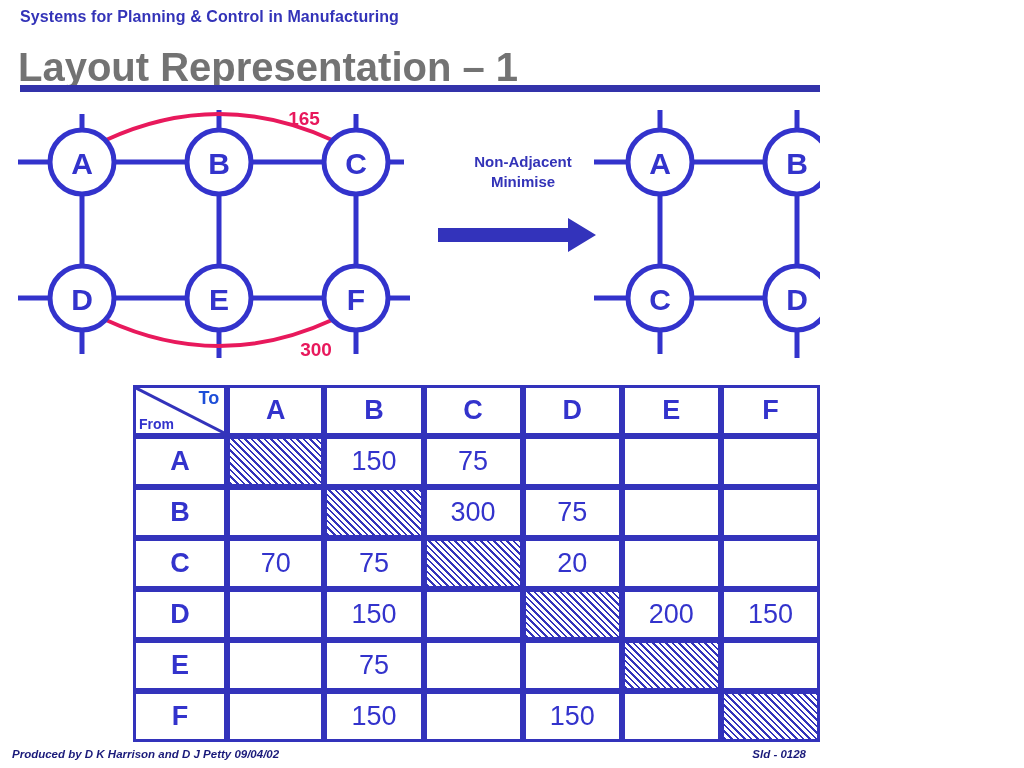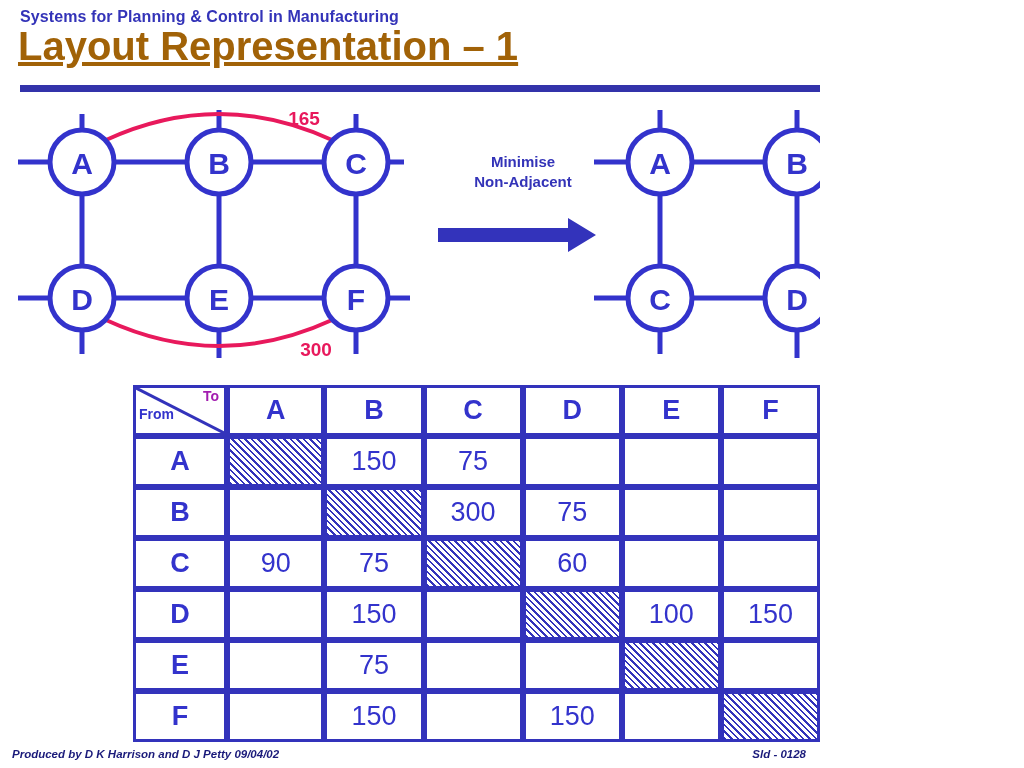--- a/index.html
+++ b/index.html
@@ -23,26 +23,25 @@
     top: 8px;
     font-size: 16px;
     font-weight: bold;
     color: #3333b8;
     letter-spacing: 0.1px;
     white-space: nowrap;
   }
   #title {
     position: absolute;
     left: 18px;
-    top: 24px;
+    top: 45px;
     font-size: 40px;
     font-weight: bold;
-    color: #a16207;
+    color: #737373;
     white-space: nowrap;
-    text-decoration: underline;
   }
   #title-rule {
     position: absolute;
     left: 20px;
     top: 85px;
     width: 985px;
     height: 7px;
     background: #3333aa;
   }
 
@@ -147,29 +146,29 @@
   #matrix td.diag {
     background-image:
       repeating-linear-gradient(45deg,
         #3333bb 0px, #3333bb 2px,
         #ffffff 2px, #ffffff 4.6px);
   }
   .corner-to {
     position: absolute;
     right: 5px;
     top: 1px;
-    font-size: 14px;
-    font-weight: bold;
-    color: #a21caf;
+    font-size: 18px;
+    font-weight: bold;
+    color: #1d4ed8;
     line-height: 1;
   }
   .corner-from {
     position: absolute;
     left: 3px;
-    bottom: 12px;
+    bottom: 2px;
     font-size: 14px;
     font-weight: bold;
     color: #3333cc;
     line-height: 1;
   }
   .corner-slash {
     position: absolute;
     left: 0; top: 0;
     width: 100%; height: 100%;
   }
@@ -275,22 +274,22 @@
         <text x="356" y="203">F</text>
       </g>
       <g font-family="Liberation Sans, sans-serif" font-size="19" font-weight="bold" fill="#e8195c" text-anchor="middle" dominant-baseline="central">
         <text x="304" y="22">165</text>
         <text x="316" y="253">300</text>
       </g>
     </svg>
   </div>
 
   <div class="mid-label">
+    <div>Non-Adjacent</div>
     <div>Minimise</div>
-    <div>Non-Adjacent</div>
   </div>
   <svg style="position:absolute;left:436px;top:212px;" width="170" height="46" aria-hidden="true">
     <path d="M2 16 L132 16 L132 6 L160 23 L132 40 L132 30 L2 30 Z" fill="#3333bb"></path>
   </svg>
 
   <div class="diagram" id="diagram-right">
     <svg width="444" height="275" viewBox="0 0 444 275" aria-hidden="true">
       <g stroke="#3333cc" stroke-width="5" fill="none">
         <line x1="112" y1="66" x2="185" y2="66"></line>
         <line x1="249" y1="66" x2="323" y2="66"></line>
@@ -362,35 +361,35 @@
         <td></td>
         <td class="diag"></td>
         <td>300</td>
         <td>75</td>
         <td></td>
         <td></td>
       </tr>
 
       <tr>
         <td class="rowhead">C</td>
-        <td>90</td>
+        <td>70</td>
         <td>75</td>
         <td class="diag"></td>
-        <td>60</td>
+        <td>20</td>
         <td></td>
         <td></td>
       </tr>
 
       <tr>
         <td class="rowhead">D</td>
         <td></td>
         <td>150</td>
         <td></td>
         <td class="diag"></td>
-        <td>100</td>
+        <td>200</td>
         <td>150</td>
       </tr>
 
       <tr>
         <td class="rowhead">E</td>
         <td></td>
         <td>75</td>
         <td></td>
         <td></td>
         <td class="diag"></td>

